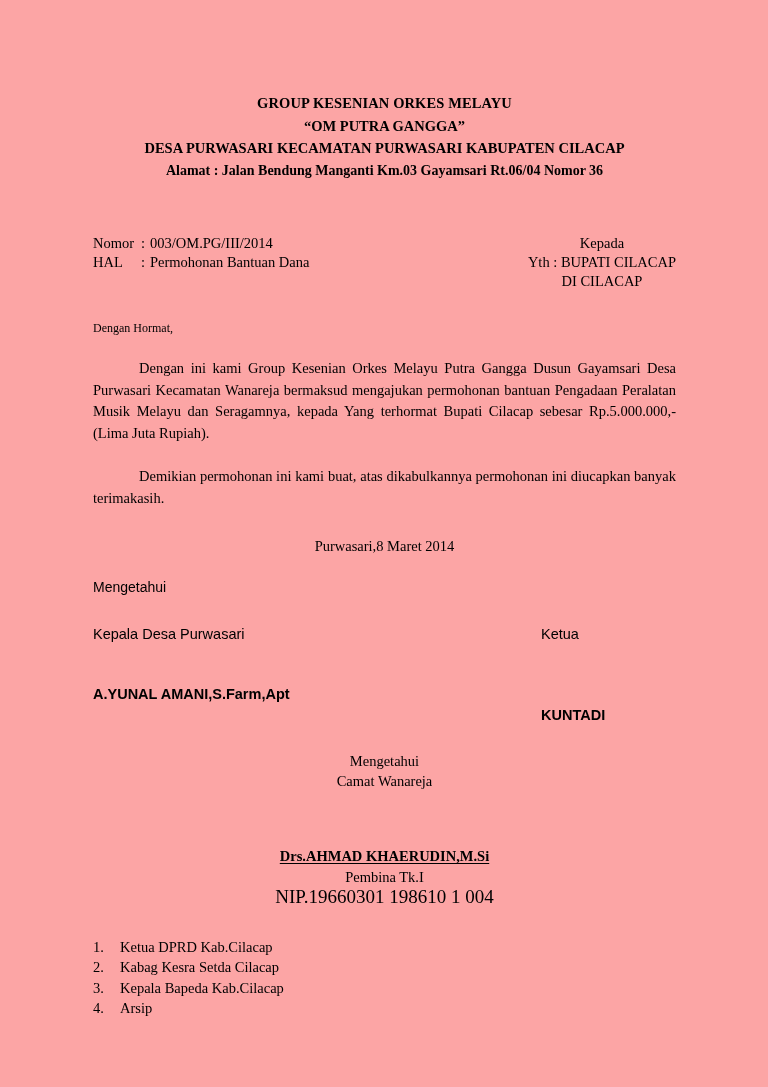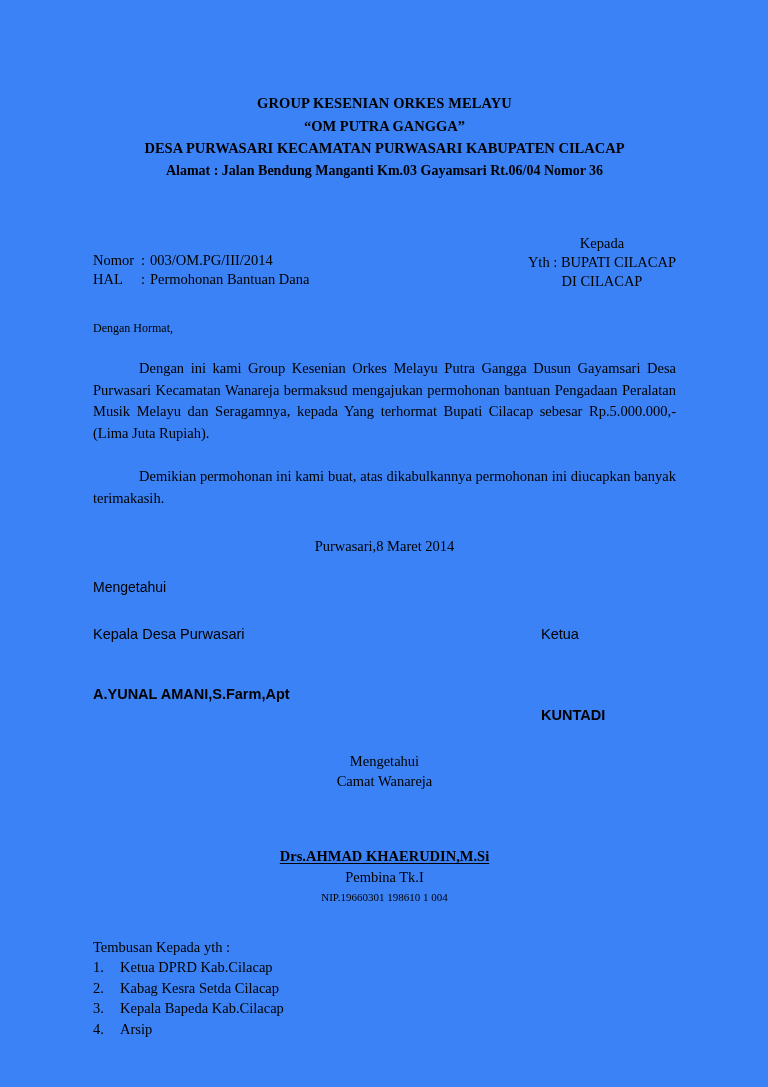--- a/index.html
+++ b/index.html
@@ -13,21 +13,21 @@
     height: 1087px;
     position: relative;
     font-family: "Liberation Serif", "DejaVu Serif", serif;
     color: #000000;
     -webkit-font-smoothing: antialiased;
   }
 
   .page {
     position: absolute;
     inset: 0;
-    background: #3b82f6;
+    background: #fca5a5;
   }
 
   
   .content {
     position: absolute;
     left: 93px;
     top: 0;
     width: 583px;   
   }
 
@@ -48,21 +48,21 @@
   .ref-block {
     margin-top: 52px;
     position: relative;
     height: 58px;
     font-size: 14.5px;
     line-height: 19px;
   }
   .ref-left {
     position: absolute;
     left: 0;
-    top: 17px;
+    top: 0;
   }
   .ref-row { display: flex; white-space: nowrap; }
   .ref-key { display: inline-block; width: 48px; }
   .ref-sep { display: inline-block; width: 9px; }
   .ref-right {
     position: absolute;
     right: 0;
     top: 0;
     text-align: center;
     white-space: nowrap;
@@ -149,21 +149,21 @@
   }
   .camat-sign-gap { height: 56px; }
   .camat-name {
     font-weight: bold;
     text-decoration: underline;
     text-underline-offset: 2px;
     font-size: 14.5px;
     white-space: nowrap;
   }
   .camat-rank  { font-size: 14.5px; line-height: 20px; }
-  .camat-nip   { font-size: 11px; line-height: 20px; white-space: nowrap; }
+  .camat-nip   { font-size: 19px; line-height: 20px; white-space: nowrap; }
 
   
   .copies {
     margin-top: 30px;
     font-size: 14.5px;
     line-height: 20.5px;
   }
   .copies-title { margin-bottom: 0; }
   .copies-list {
     list-style: none;
@@ -236,21 +236,20 @@
     <div class="camat-block">
       <div>Mengetahui</div>
       <div>Camat Wanareja</div>
       <div class="camat-sign-gap"></div>
       <div class="camat-name">Drs.AHMAD KHAERUDIN,M.Si</div>
       <div class="camat-rank">Pembina Tk.I</div>
       <div class="camat-nip">NIP.19660301 198610 1 004</div>
     </div>
 
     <div class="copies">
-      <div class="copies-title">Tembusan Kepada yth :</div>
       <ul class="copies-list">
         <li>
           <span class="copy-num">1.</span>
           <span>Ketua DPRD Kab.Cilacap</span>
         </li>
         <li>
           <span class="copy-num">2.</span>
           <span>Kabag Kesra Setda Cilacap</span>
         </li>
         <li>

